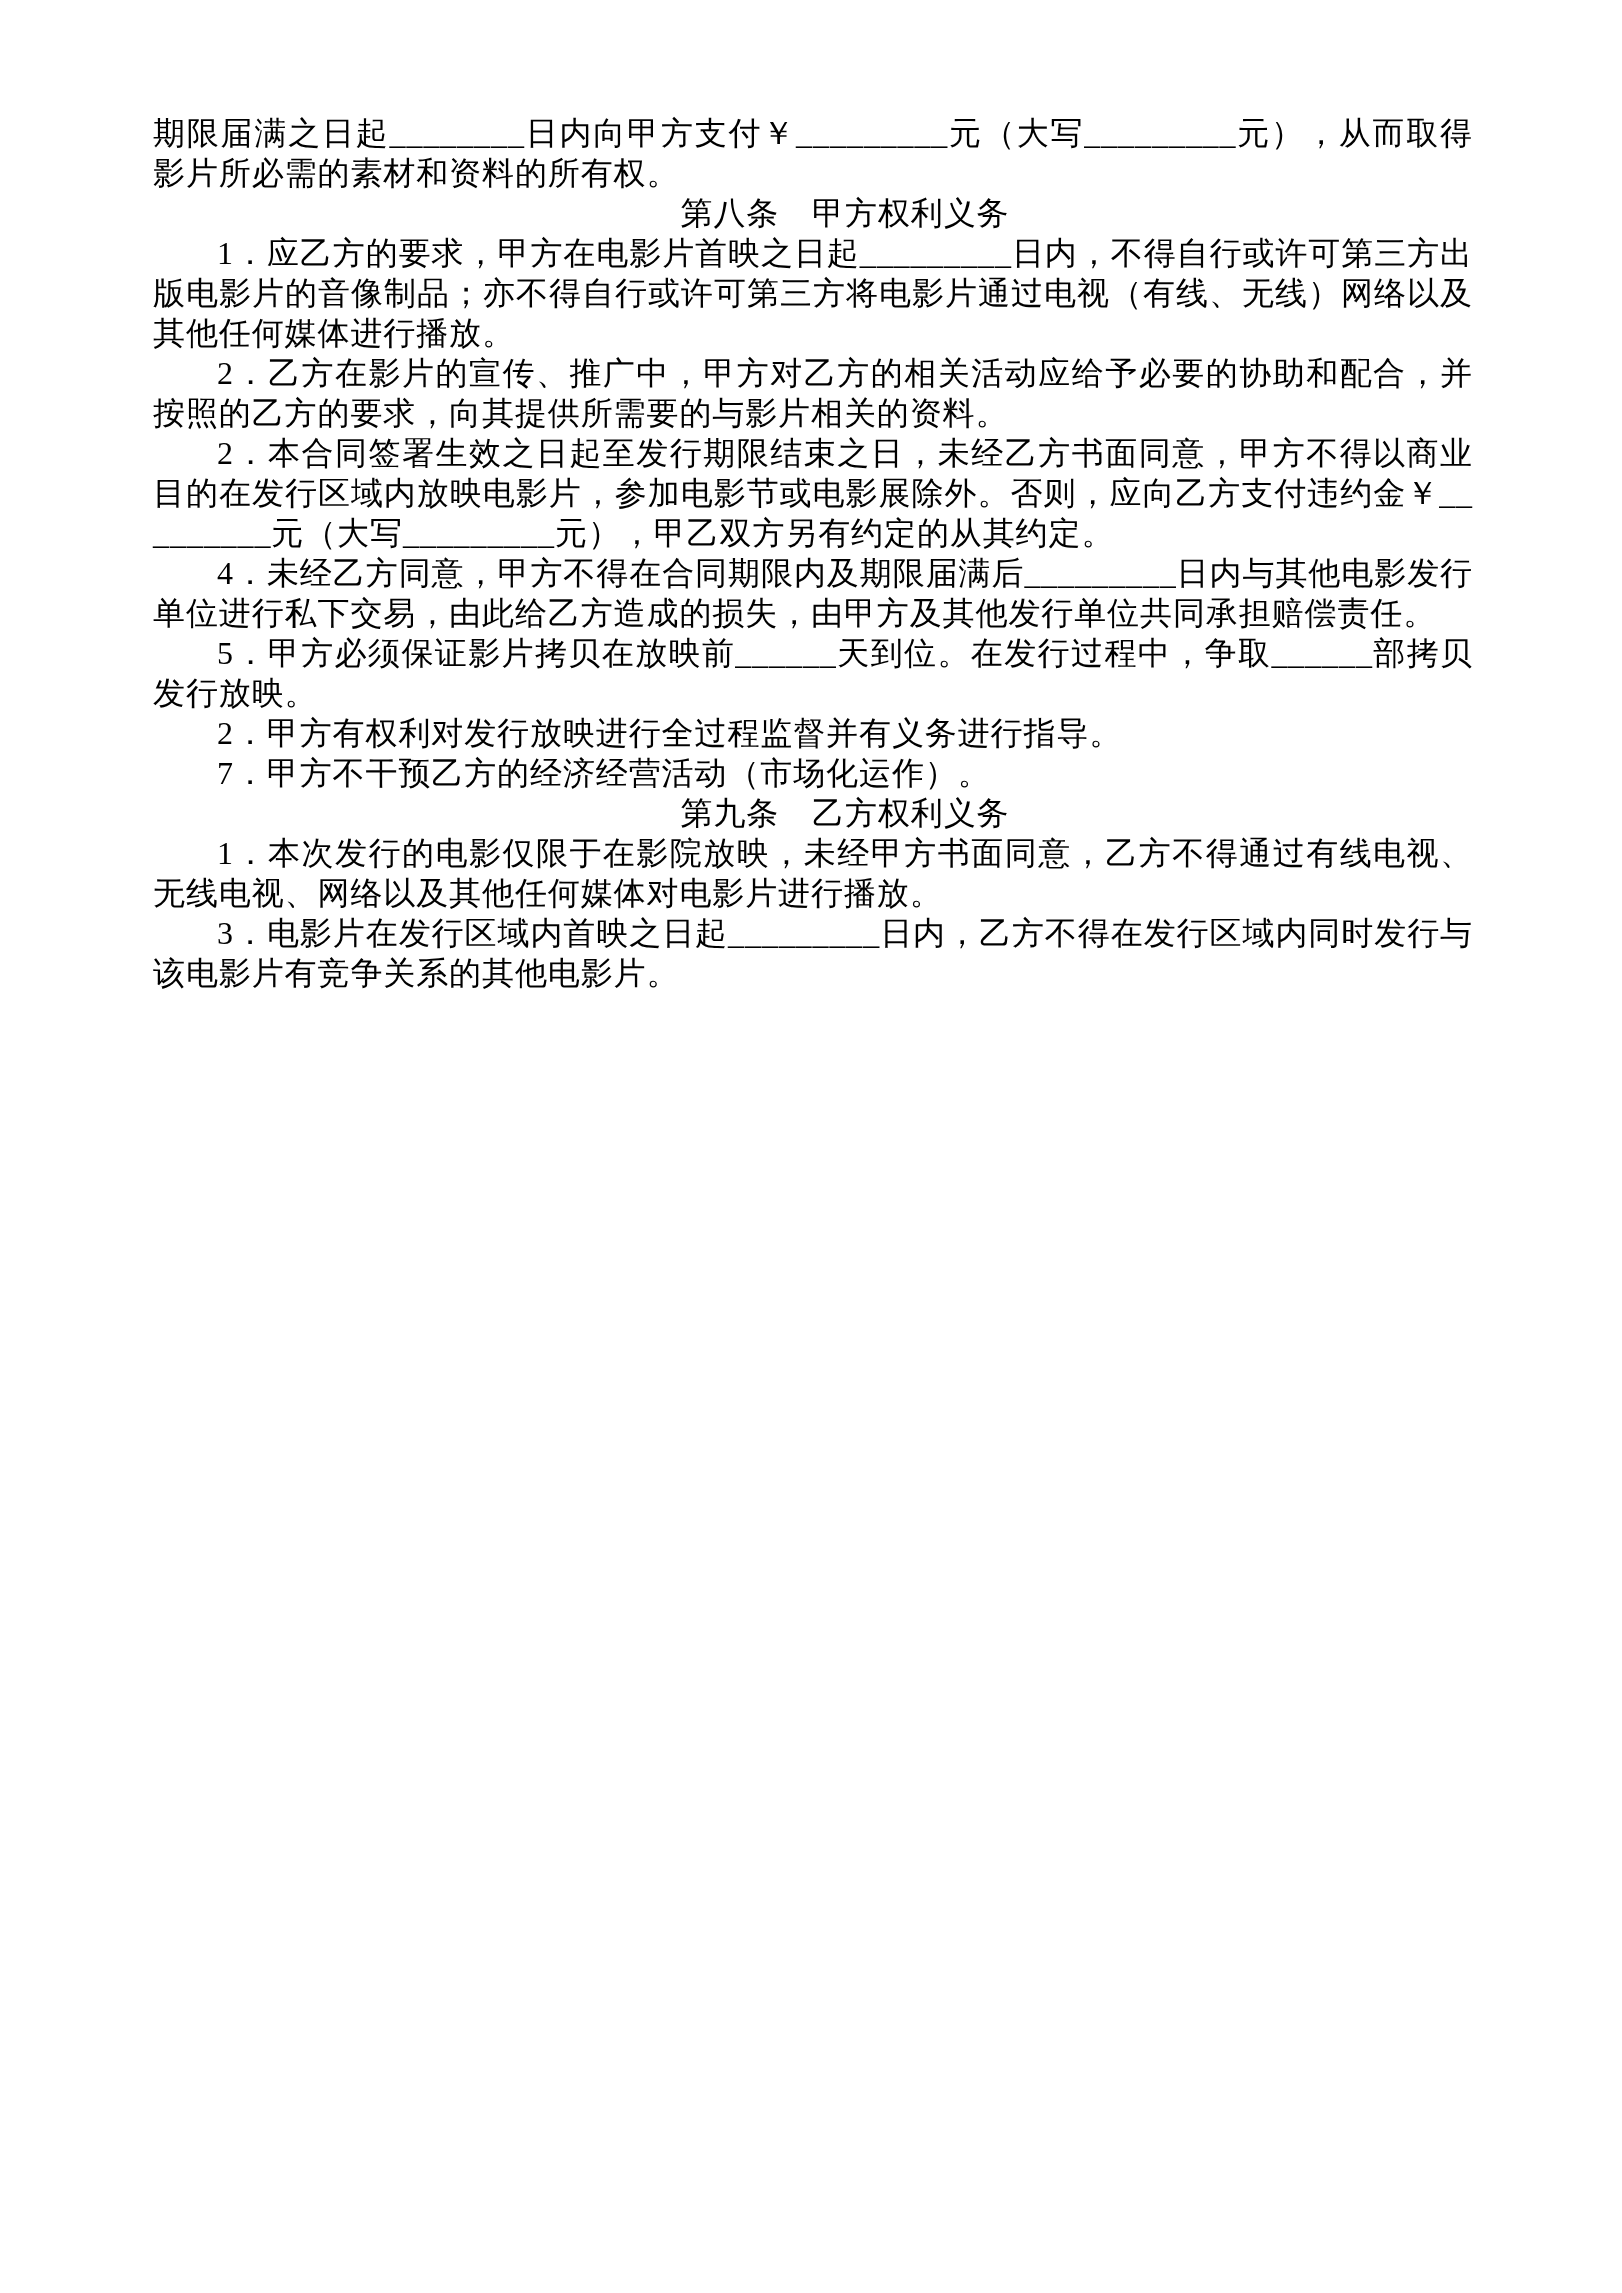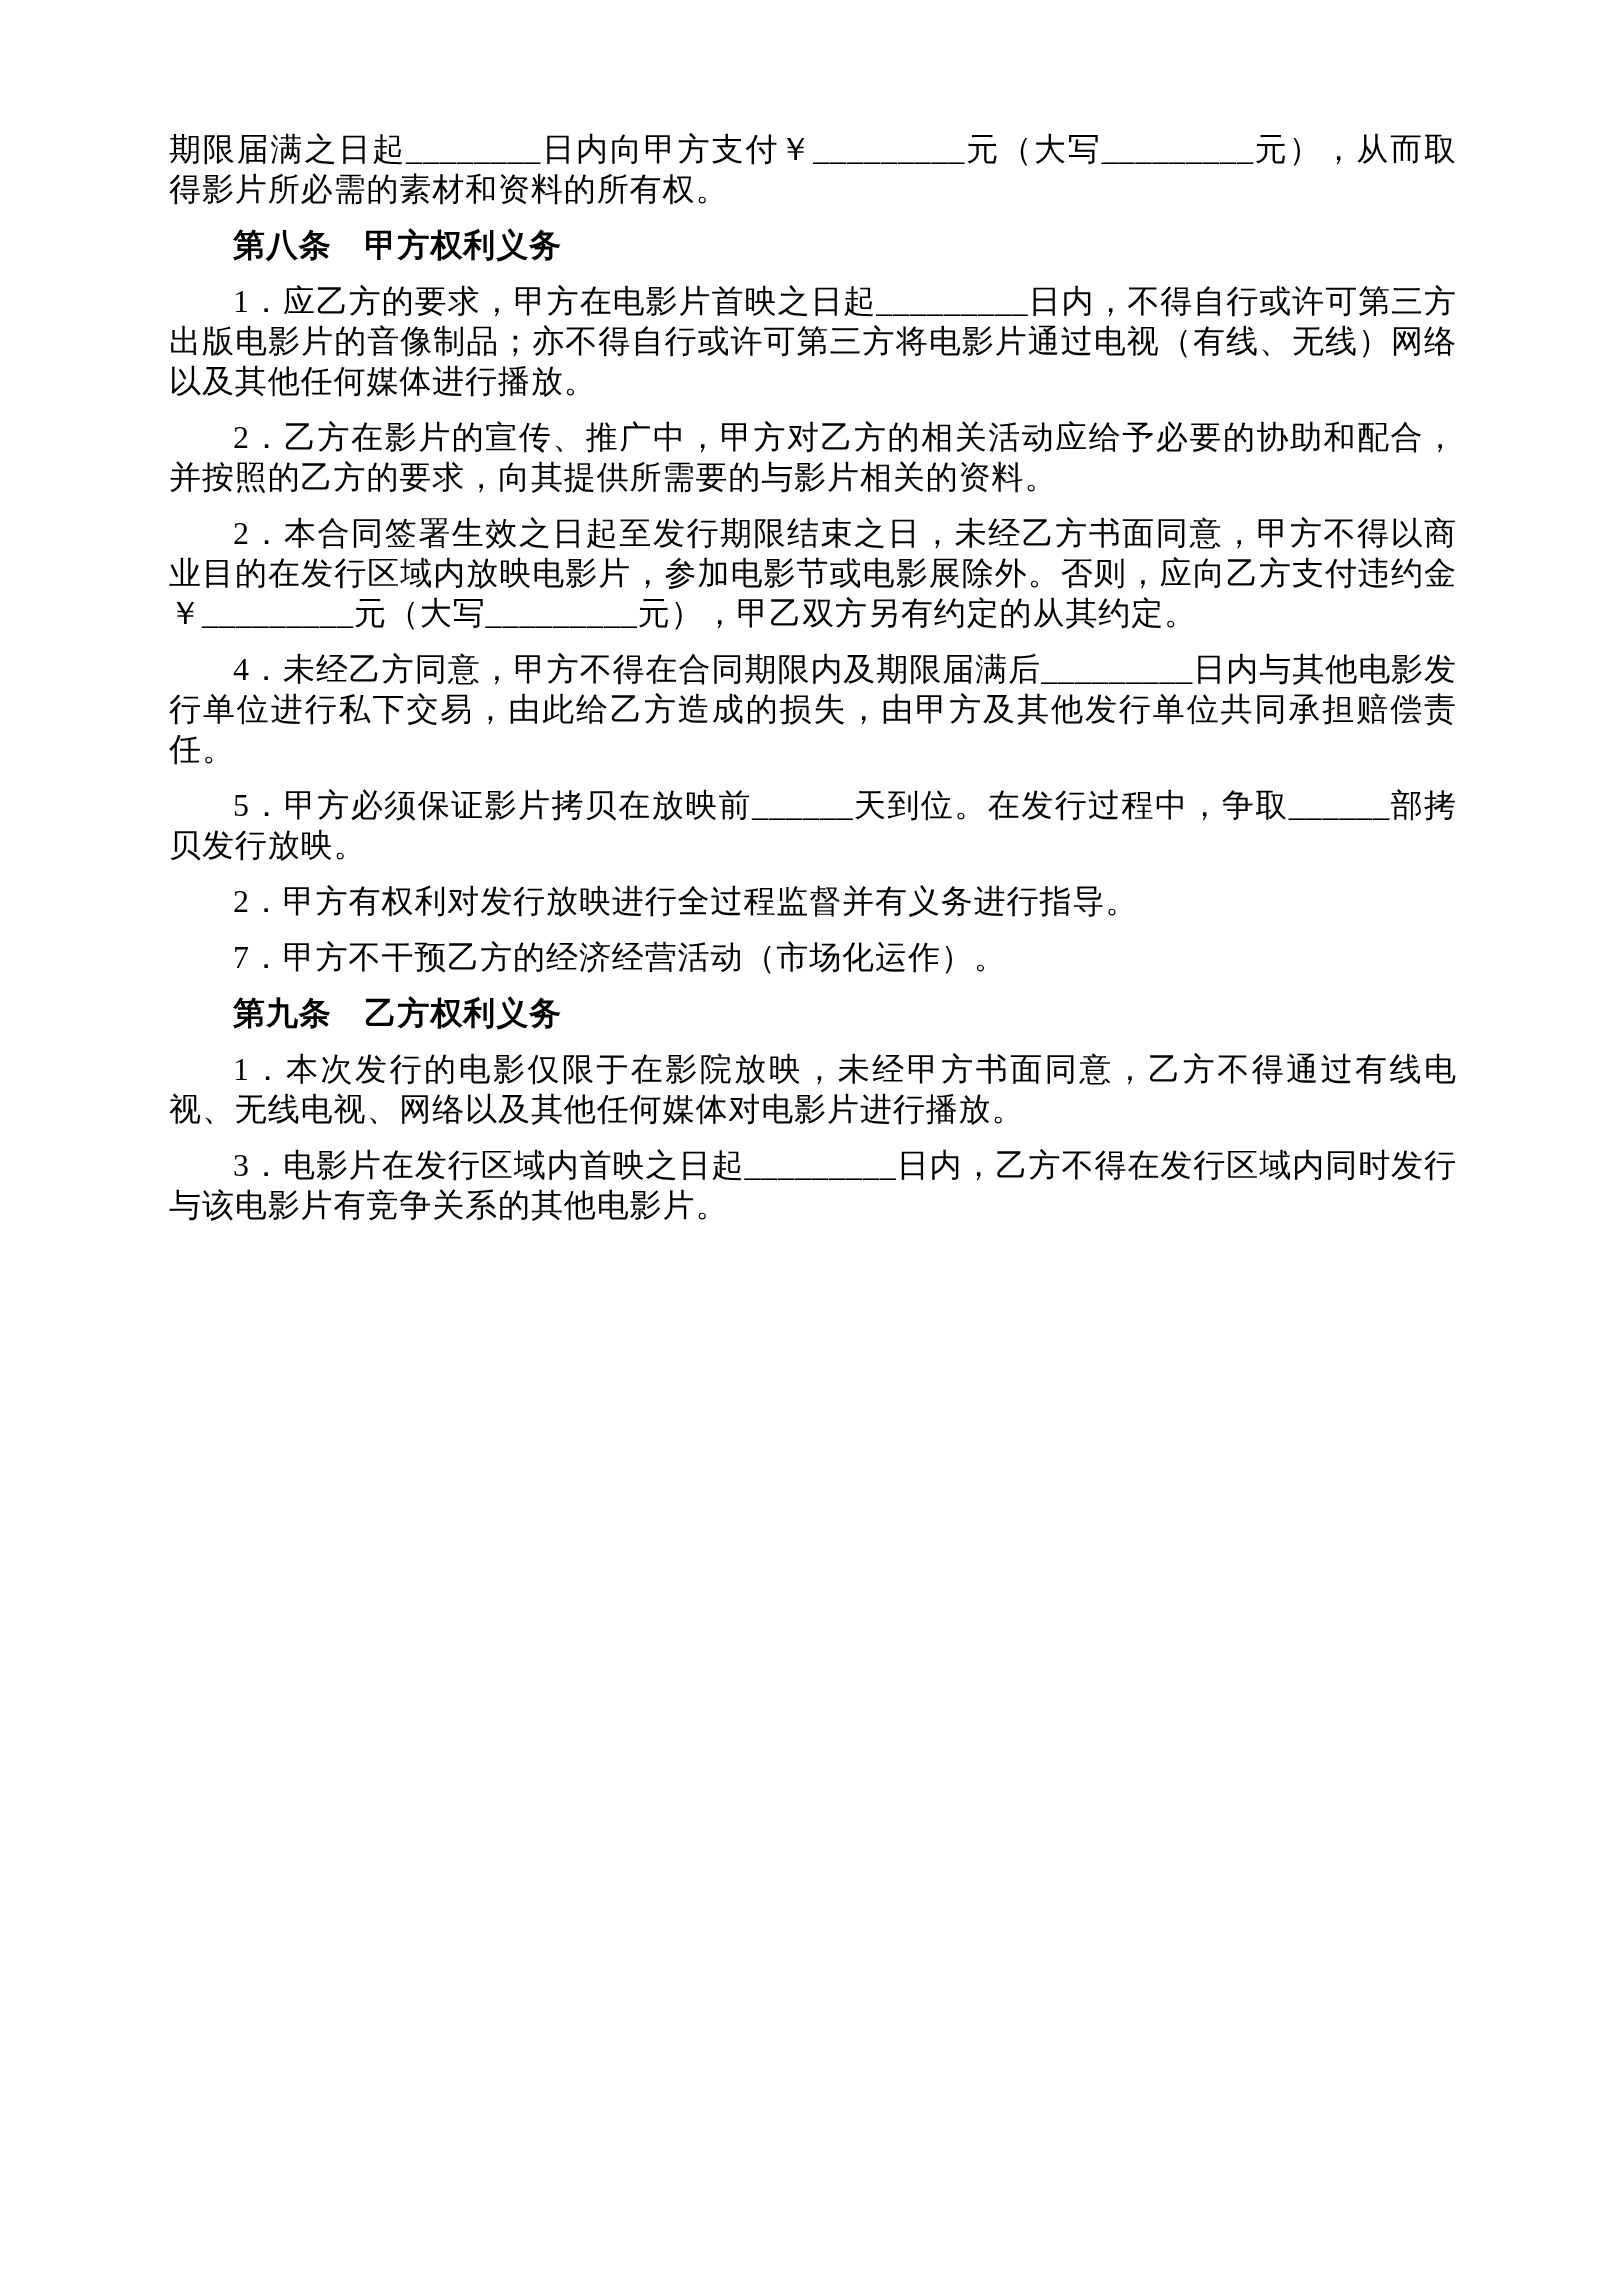--- a/index.html
+++ b/index.html
@@ -20,33 +20,33 @@
   .content {
     position: absolute;
     left: 153px;
     top: 113px;
     width: 1320px;
     font-size: 32px;
     line-height: 40px;
     letter-spacing: 0.9px;
   }
   .para {
-    margin: 16px;
+    margin: 0;
     padding: 0;
     text-align: justify;
     text-justify: inter-character;
     word-break: break-all;
   }
   .para.indent {
     text-indent: 2em;
   }
   .para.heading {
-    font-weight: bold;
+    font-weight: normal;
     text-indent: 2em;
-    text-align: left;
+    text-align: center;
   }
 </style>
 </head>
 <body>
 
 <div class="page">
   <div class="content">
     <p class="para">期限届满之日起________日内向甲方支付￥_________元（大写_________元），从而取得影片所必需的素材和资料的所有权。</p>
     <p class="para heading">第八条　甲方权利义务</p>
     <p class="para indent">1．应乙方的要求，甲方在电影片首映之日起_________日内，不得自行或许可第三方出版电影片的音像制品；亦不得自行或许可第三方将电影片通过电视（有线、无线）网络以及其他任何媒体进行播放。</p>

